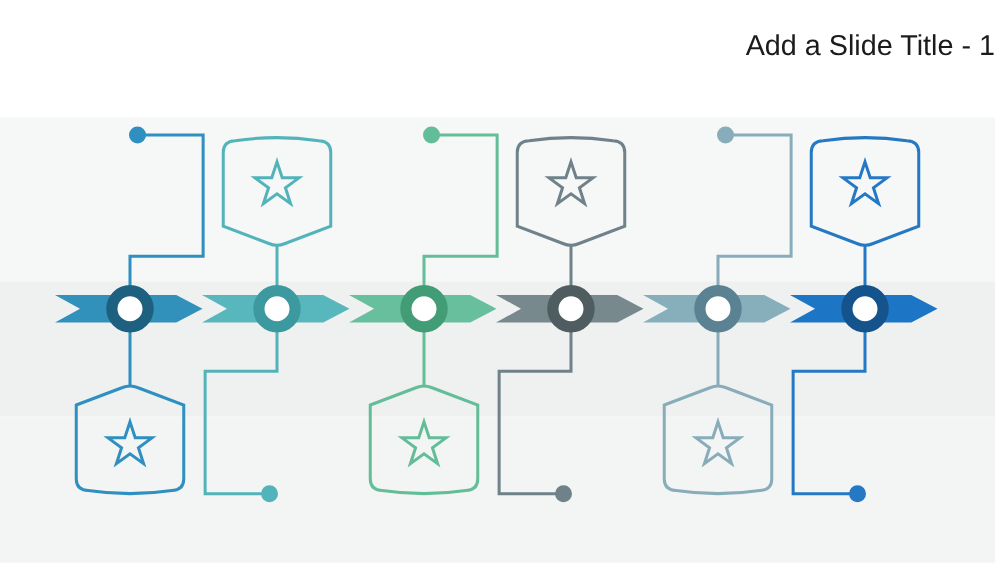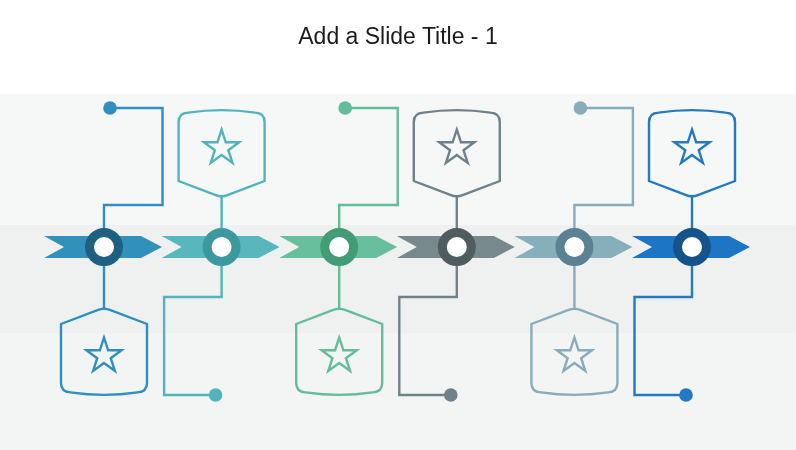--- a/index.html
+++ b/index.html
@@ -5,21 +5,21 @@
   html,body{margin:0;padding:0;}
   body{font-family:"Liberation Sans","DejaVu Sans",sans-serif;background:#fff;}
   .slide{position:relative;width:796px;height:450px;overflow:hidden;background:#fff;}
   .band{position:absolute;left:0;width:796px;}
   .band-1{top:0;height:94px;background:#ffffff;}
   .band-2{top:94px;height:131px;background:#f6f7f7;}
   .band-3{top:225px;height:108px;background:#eff1f1;}
   .band-4{top:333px;height:117px;background:#f3f4f4;border-bottom:1px solid #ededee;}
   .slide-title{
     position:absolute;top:23px;left:0;width:796px;
-    text-align:center;font-size:23px;line-height:26px;color:#1b1b1b;
+    text-align:right;font-size:23px;line-height:26px;color:#1b1b1b;
     letter-spacing:0px;
   }
   svg.timeline{position:absolute;top:0;left:0;}
 </style>
 </head>
 <body>
 
 <div class="slide">
   <div class="band band-1"></div>
   <div class="band band-2"></div>

